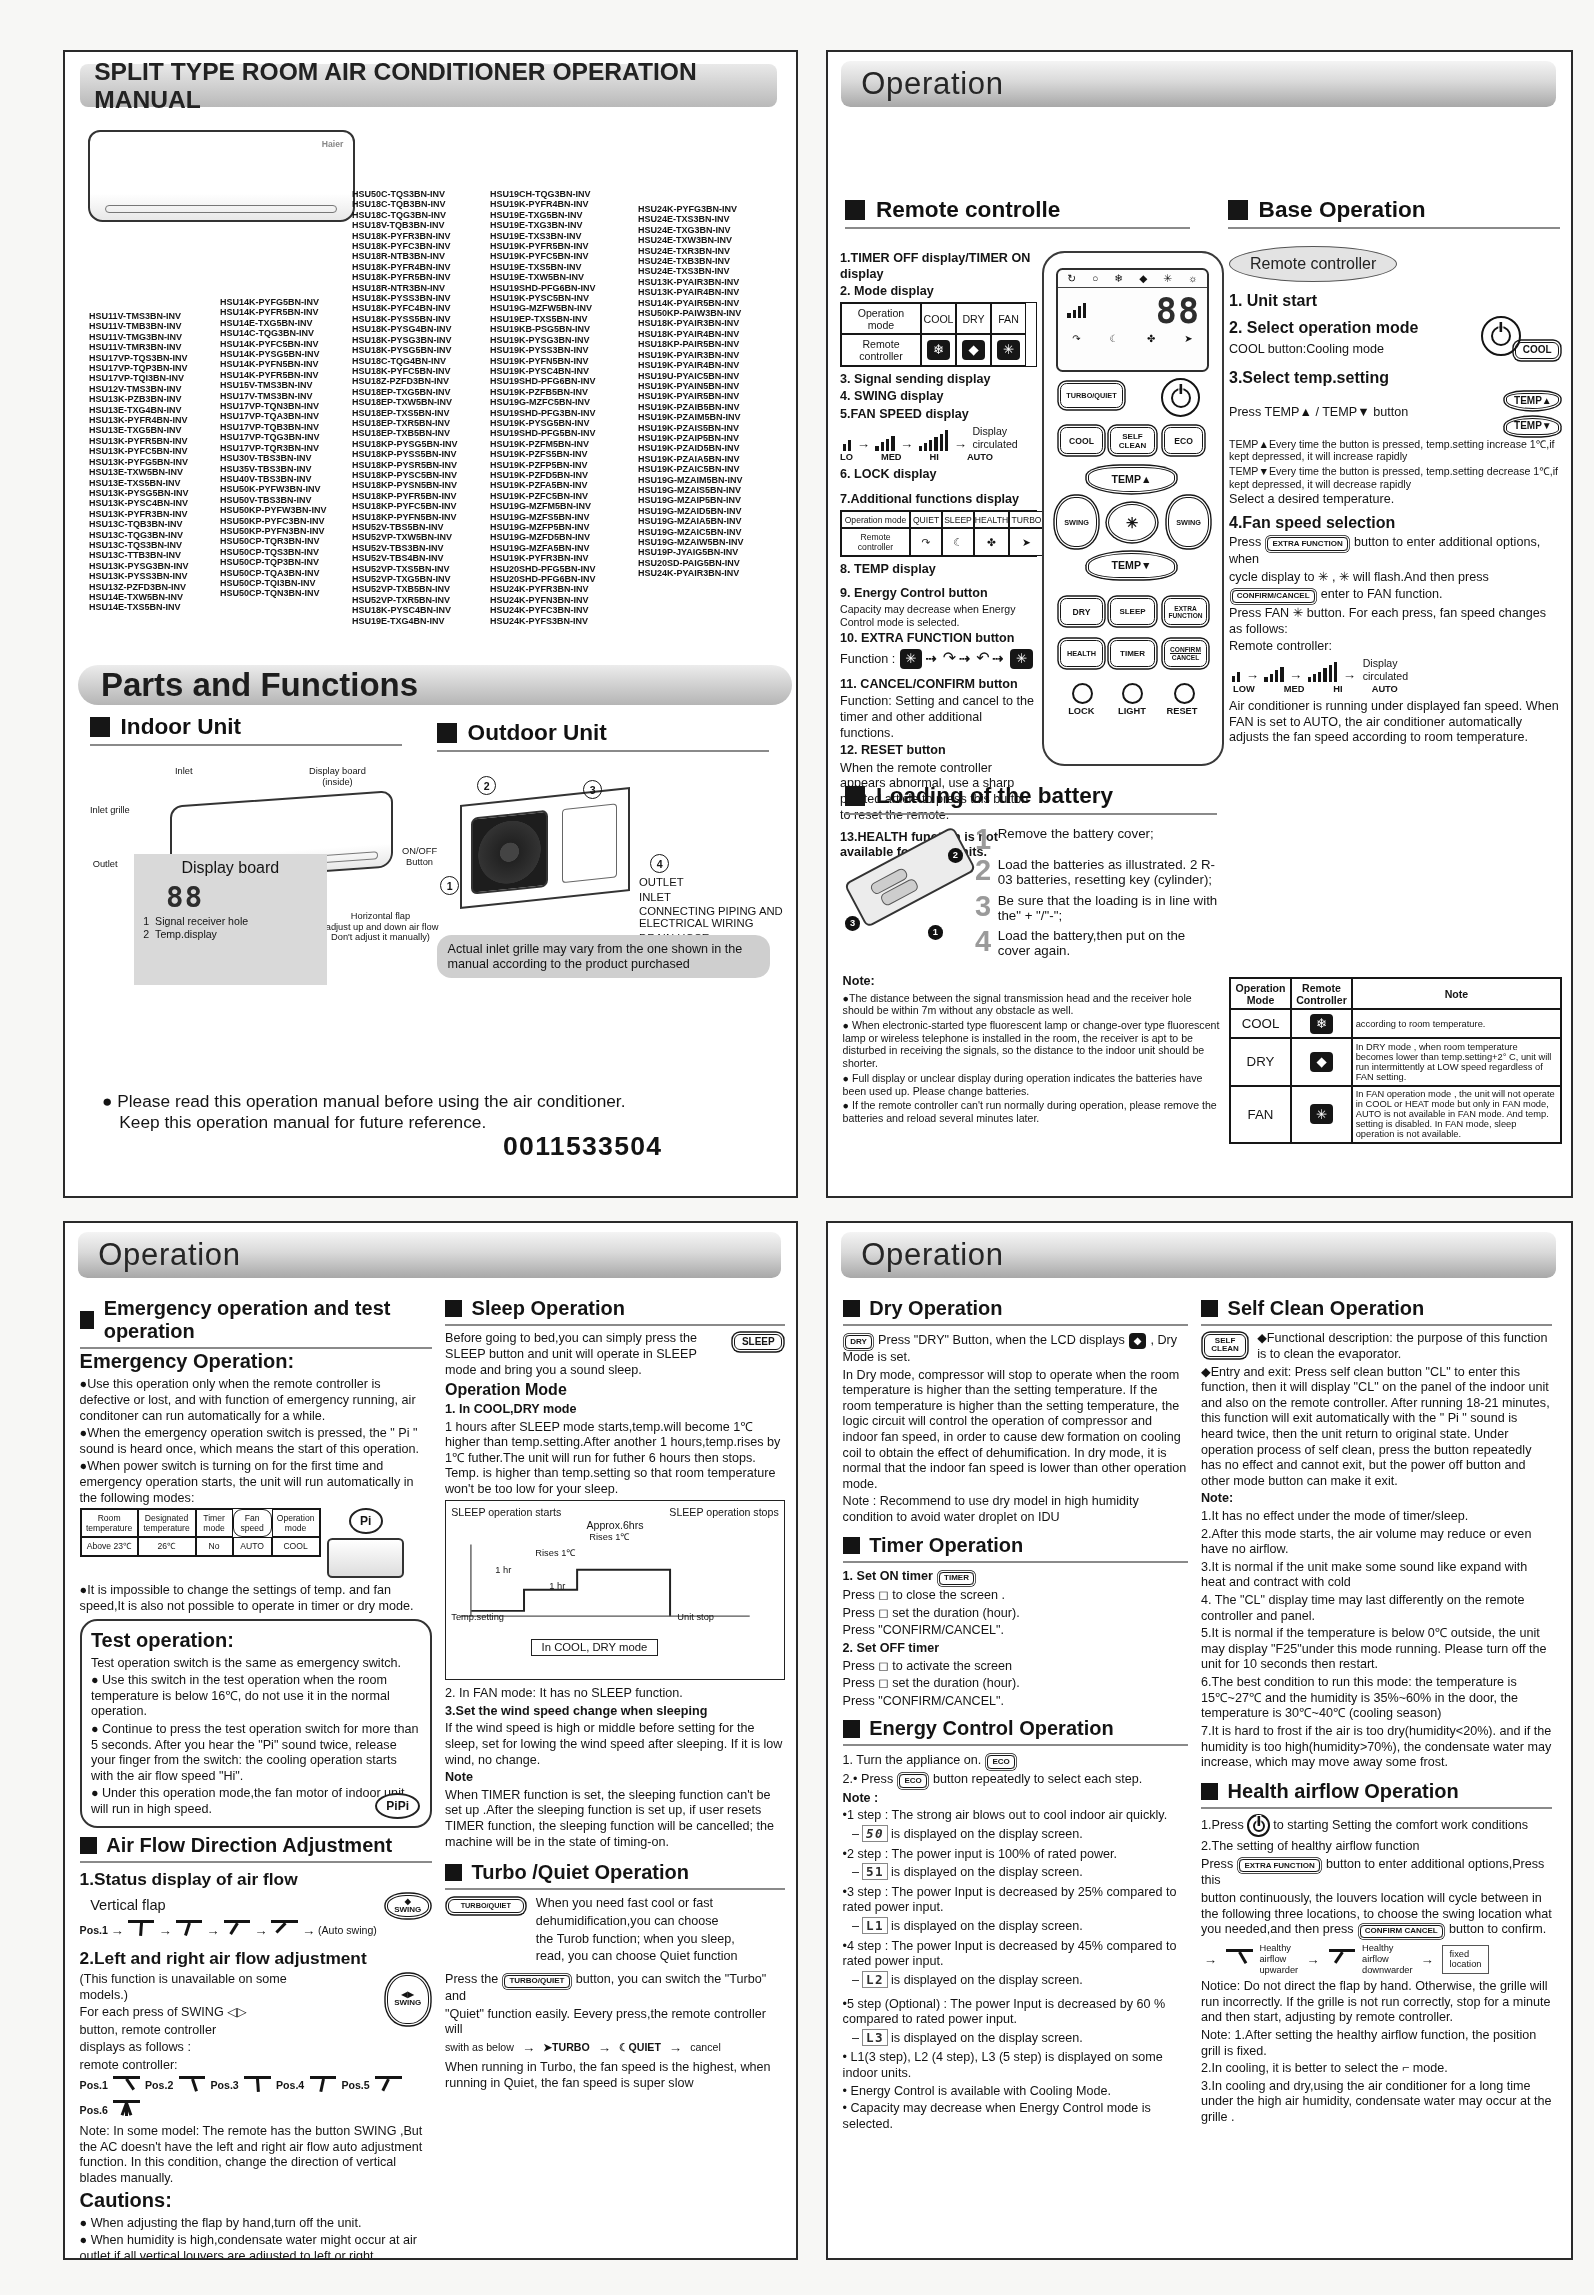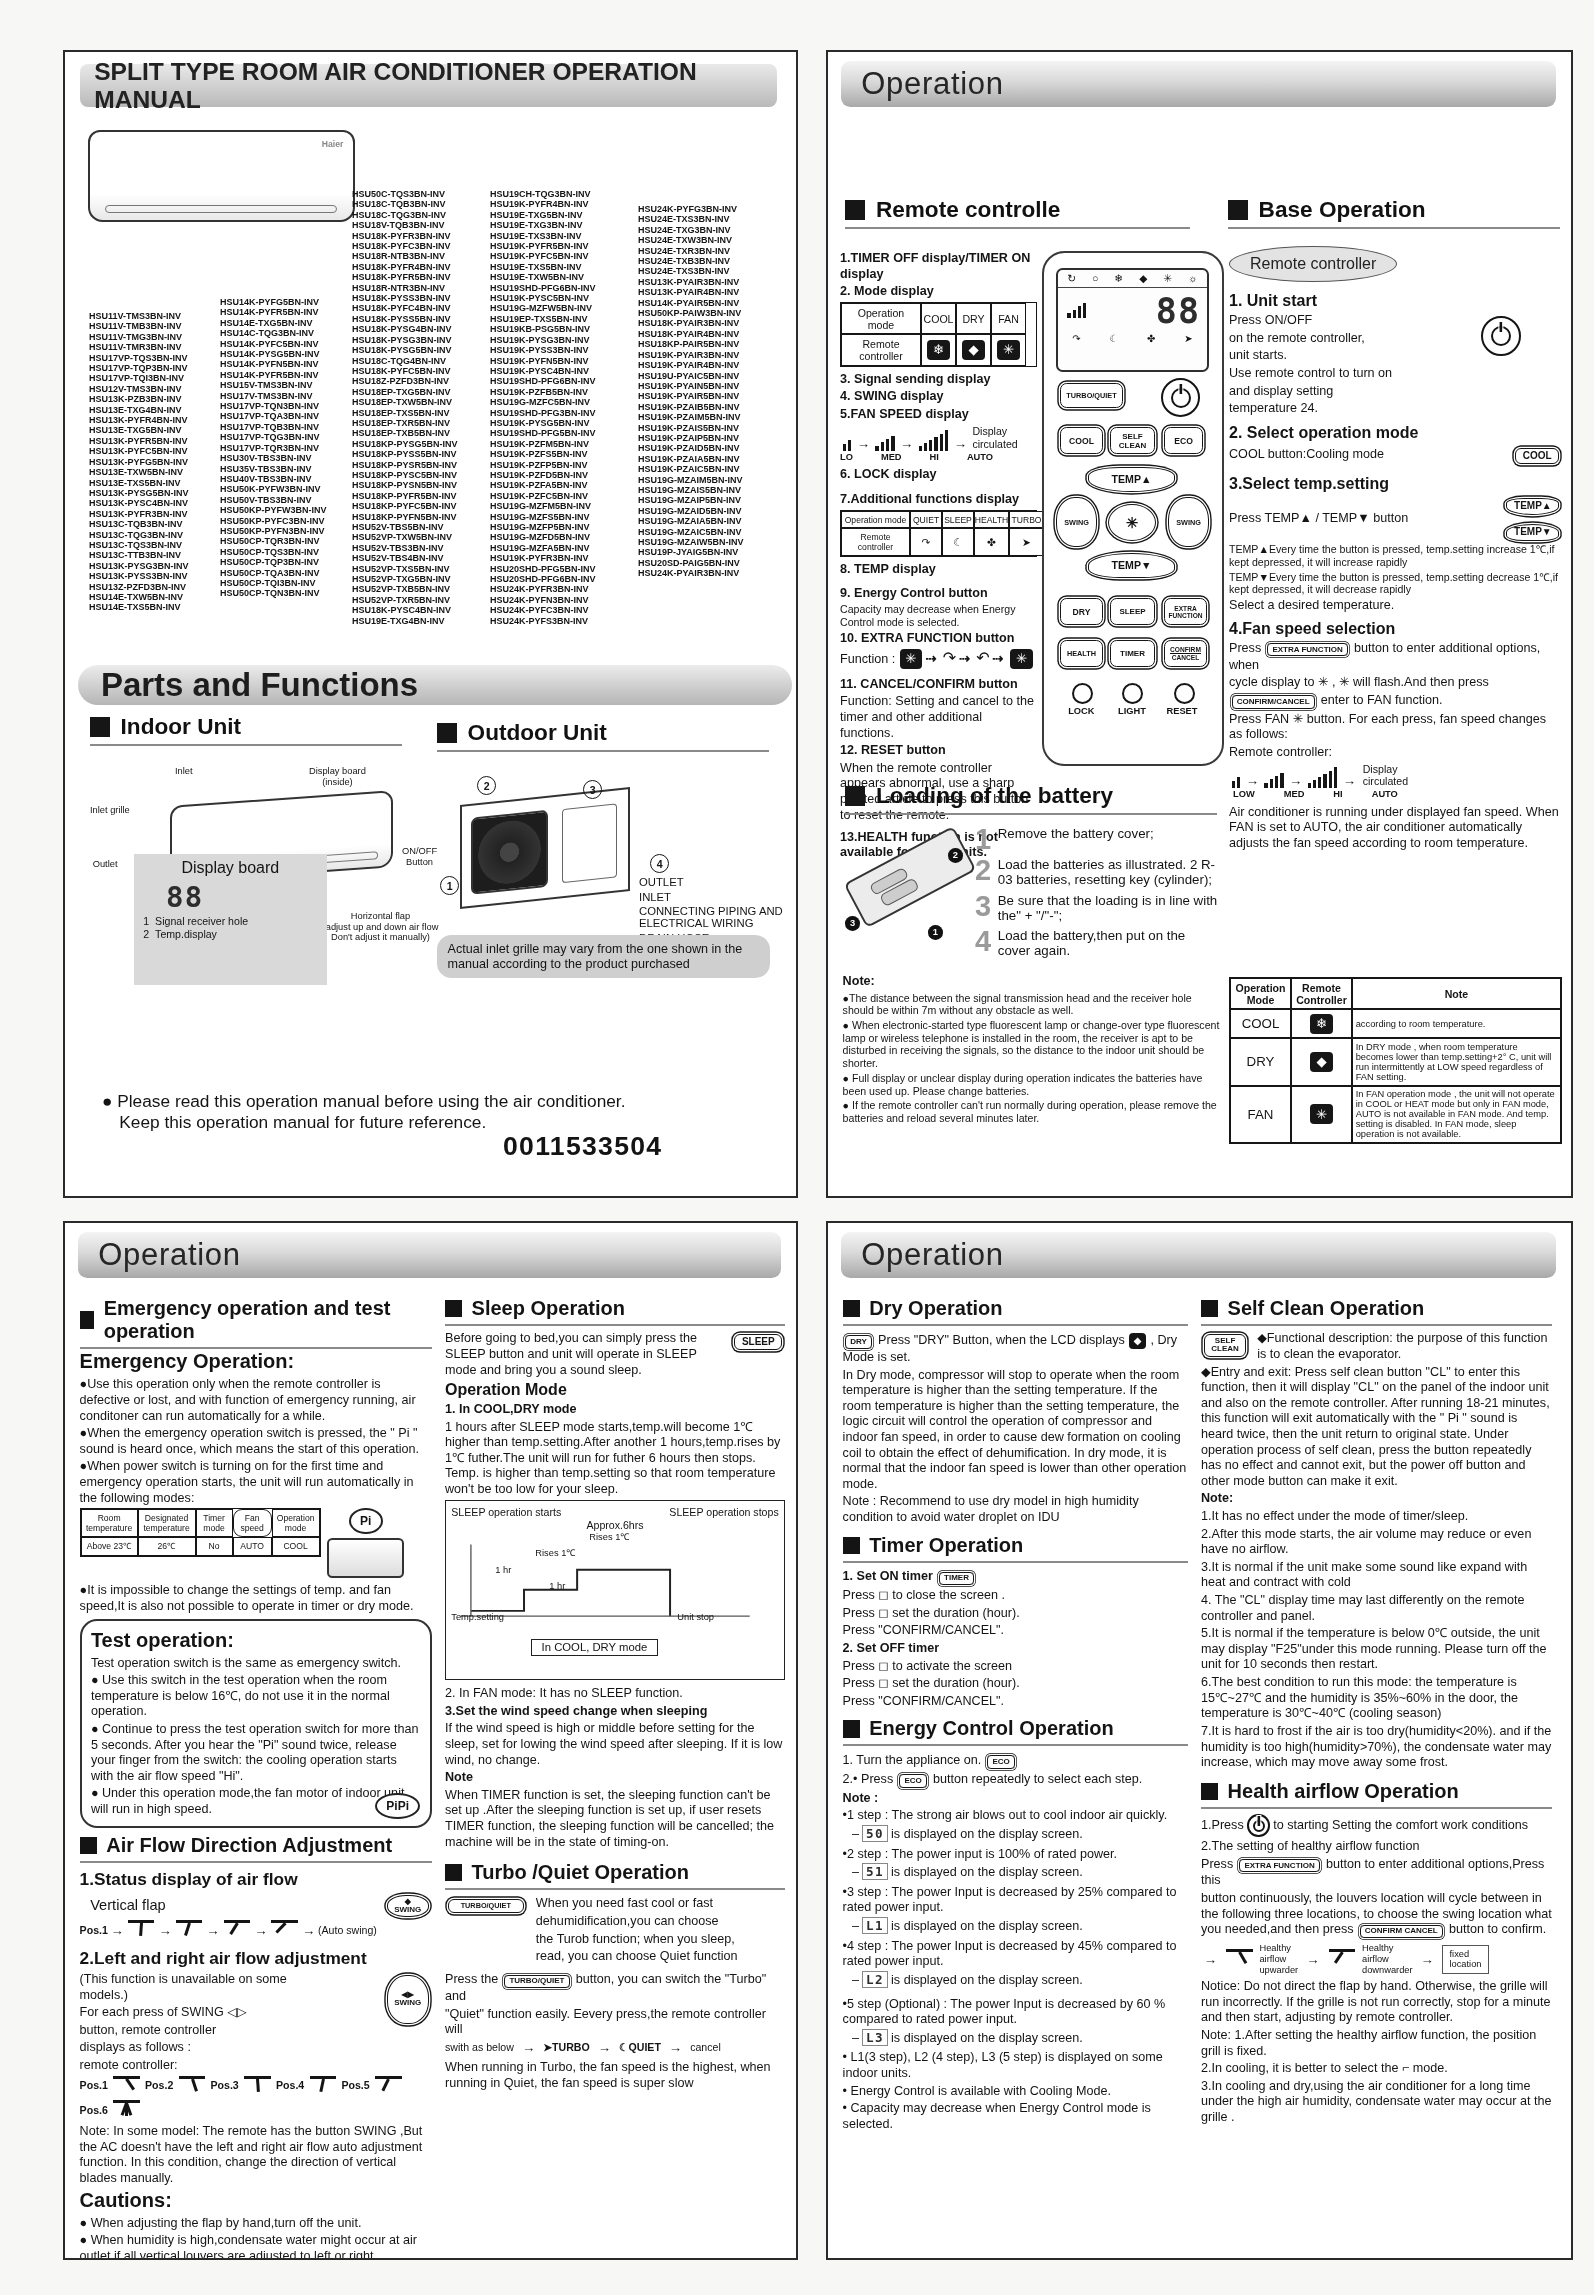--- a/index.html
+++ b/index.html
@@ -558,28 +558,20 @@
         <p class="small">● When electronic-started type fluorescent lamp or change-over type fluorescent lamp or wireless telephone is installed in the room, the receiver is apt to be disturbed in receiving the signals, so the distance to the indoor unit should be shorter.</p>
         <p class="small">● Full display or unclear display during operation indicates the batteries have been used up. Please change batteries.</p>
         <p class="small">● If the remote controller can't run normally during operation, please remove the batteries and reload several minutes later.</p>
       </div>
   </div>
 
   <div class="abs tight" style="left:401px;top:194px;width:333px;">
     <div class="oval">Remote controller</div>
     <p class="b" style="font-size:16px;margin-top:9.3px;">1. Unit start</p>
     <div style="position:relative;">
-      <div style="width:219px;">
-          <p>Press ON/OFF</p>
-          <p>on the remote controller,</p>
-          <p>unit starts.</p>
-          <p>Use remote control to turn on</p>
-          <p>and display setting</p>
-          <p>temperature 24.</p>
-        </div>
       <div class="pwrbtn" style="left:252px;top:2.7px;width:36px;height:36px;">
           <span class="pwrg"></span>
         </div>
     </div>
     <p class="b" style="font-size:16px;margin-top:6.6px;">2. Select operation mode</p>
     <div style="display:flex;justify-content:space-between;align-items:center;">
       <p>COOL button:Cooling mode</p>
       <span class="key">COOL</span>
     </div>
     <p class="b" style="font-size:16px;margin-top:6.6px;">3.Select temp.setting</p>
@@ -891,21 +883,21 @@
       </div>
     <p style="margin-top:6.6px;"><span>1. Turn the appliance on.</span>
       <span class="keysm">ECO</span></p>
     <p><span>2.• Press</span>
       <span class="keysm">ECO</span>
       <span>button repeatedly to select each step.</span></p>
     <p class="b">Note :</p>
     <div>
         <div style="margin-bottom:4px;">
         <p>•1 step : The strong air blows out to cool indoor air quickly.</p>
-        <p style="margin-left:9.3px;">–&nbsp;<span class="seg" style="border:0.7px solid #888;padding:0 2.7px;">50</span>&nbsp;<span>is displayed on the display screen.</span></p>
+        <p style="margin-left:9.3px;">–&nbsp;<span class="seg" style="border:0.7px solid #888;padding:0 2.7px;font-style:italic;">50</span>&nbsp;<span>is displayed on the display screen.</span></p>
       </div>
         <div style="margin-bottom:4px;">
         <p>•2 step : The power input is 100% of rated power.</p>
         <p style="margin-left:9.3px;">–&nbsp;<span class="seg" style="border:0.7px solid #888;padding:0 2.7px;">51</span>&nbsp;<span>is displayed on the display screen.</span></p>
       </div>
         <div style="margin-bottom:4px;">
         <p>•3 step : The power Input is decreased by 25% compared to rated power input.</p>
         <p style="margin-left:9.3px;">–&nbsp;<span class="seg" style="border:0.7px solid #888;padding:0 2.7px;">L1</span>&nbsp;<span>is displayed on the display screen.</span></p>
       </div>
         <div style="margin-bottom:8px;">

